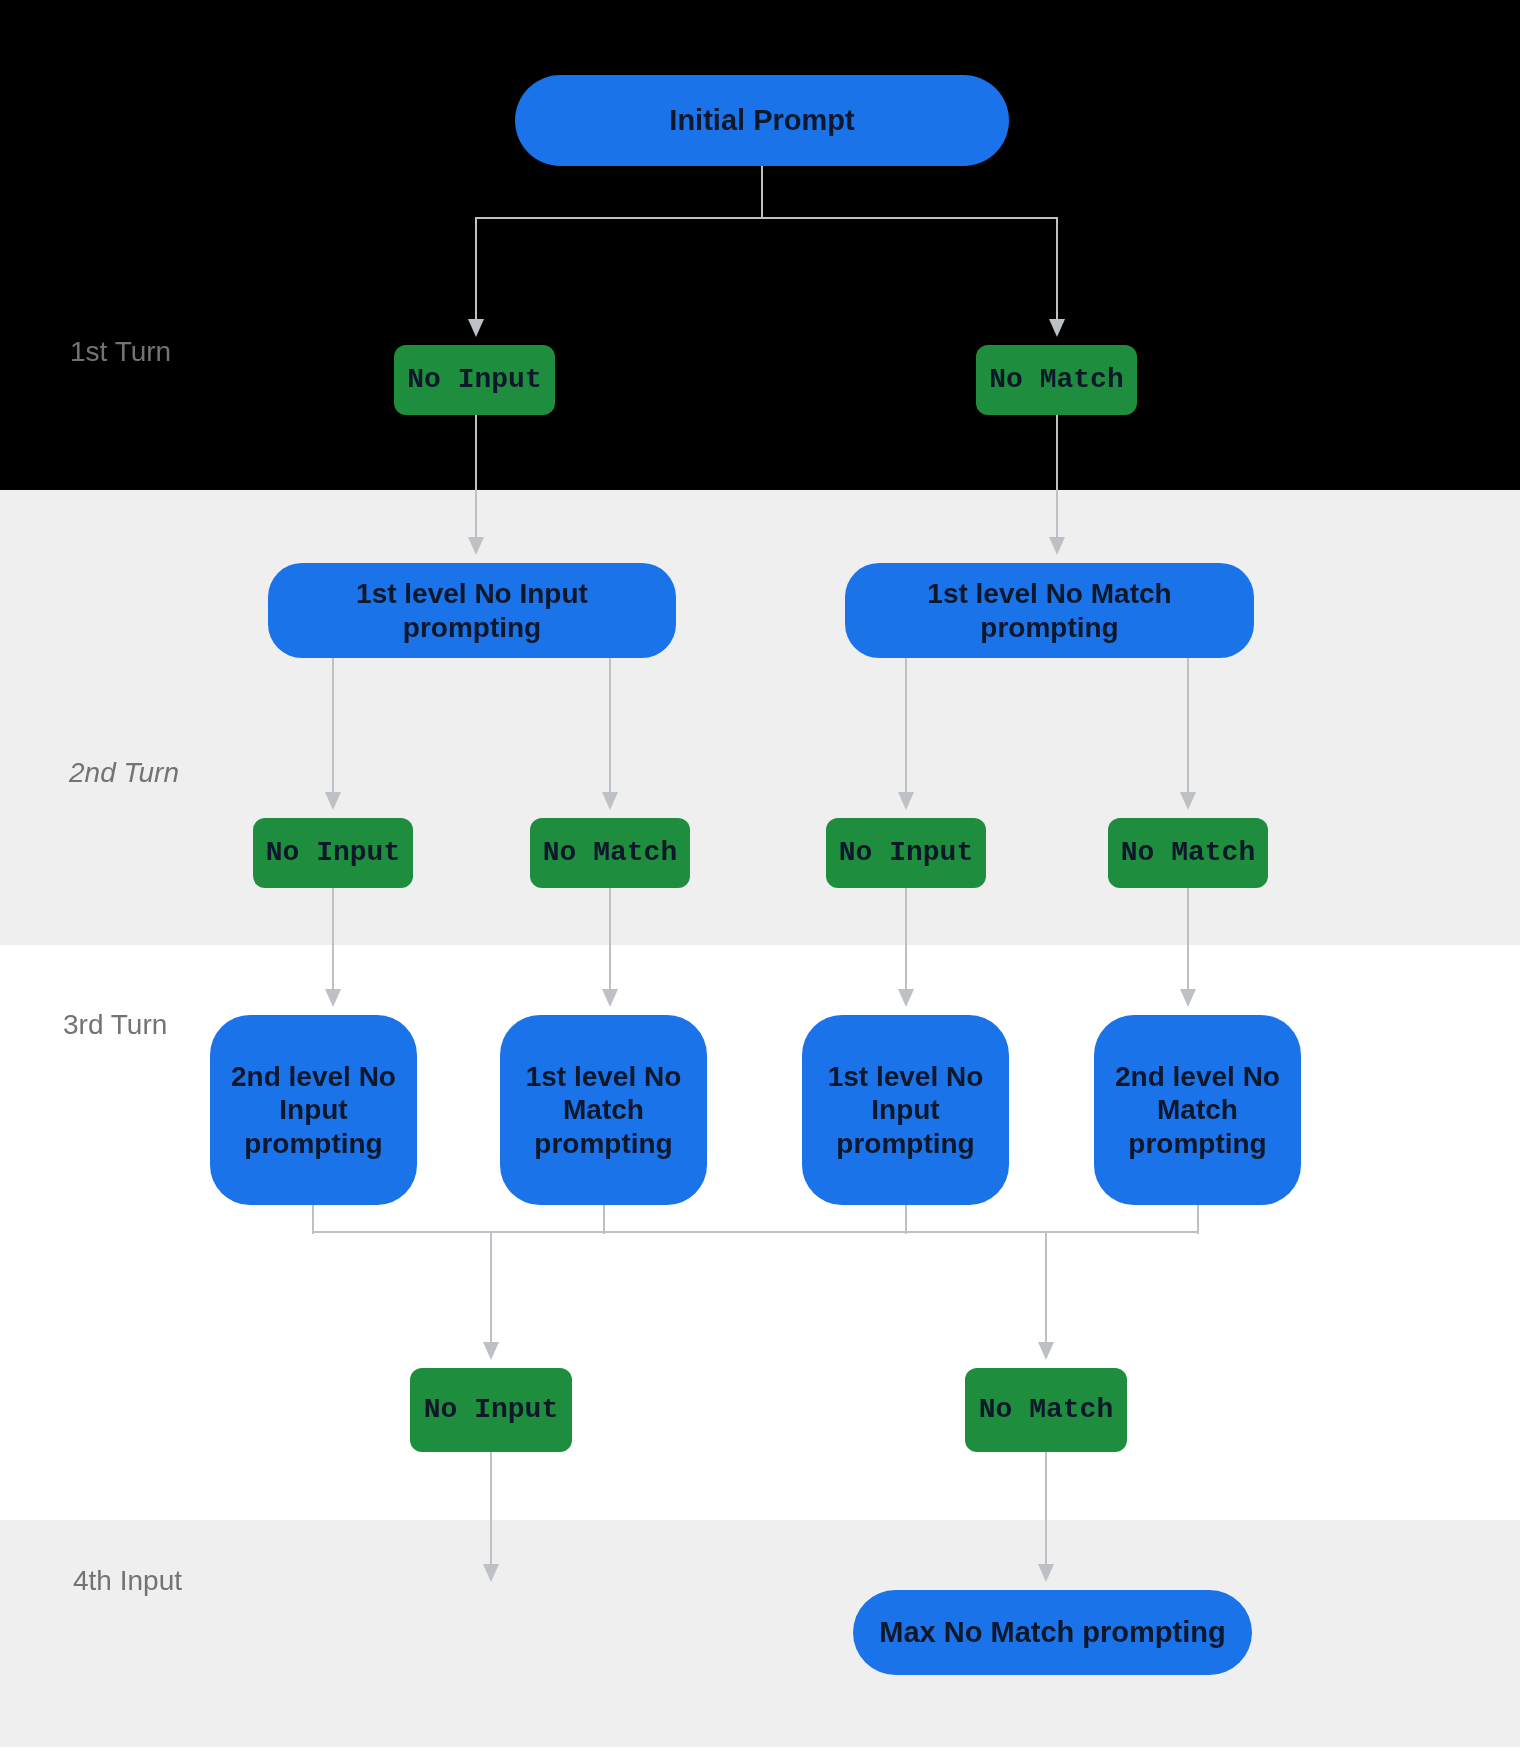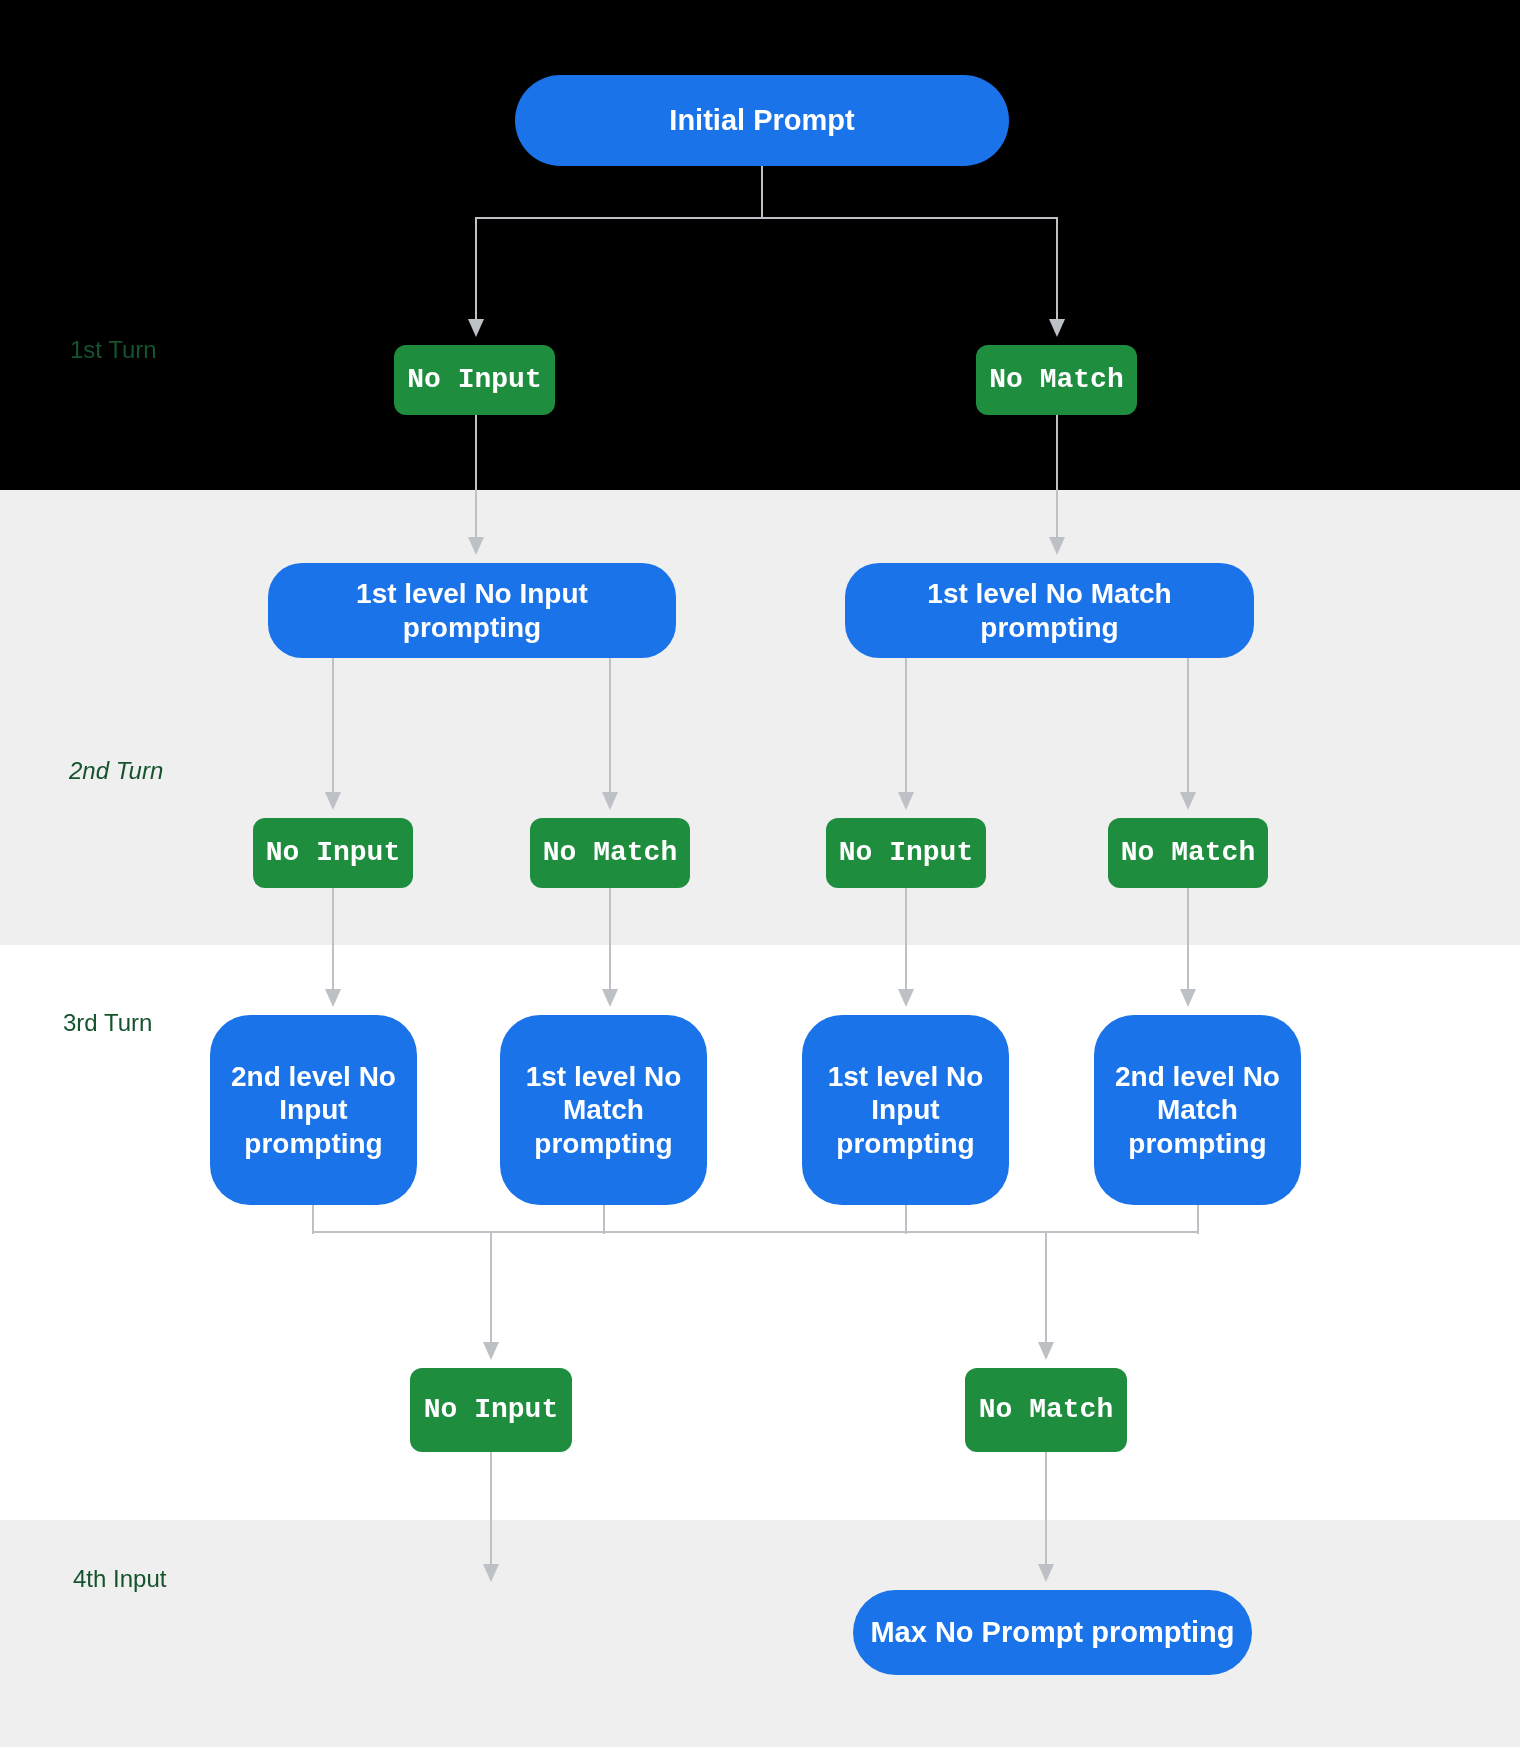--- a/index.html
+++ b/index.html
@@ -13,21 +13,21 @@
   }
   .section{position:absolute;left:0;width:1520px;}
   .sec-black{top:0;height:490px;background:#000000;}
   .sec-gray1{top:490px;height:455px;background:#EFEFEF;}
   .sec-white{top:945px;height:575px;background:#FFFFFF;}
   .sec-gray2{top:1520px;height:227px;background:#EFEFEF;}
   .node{
     position:absolute;
     display:flex;align-items:center;justify-content:center;
     text-align:center;
-    color:#ffffff;
+    color:#0f172a;
     font-weight:600;
     font-size:28px;
     line-height:1.2;
     box-sizing:border-box;
   }
   .green{background:#1E8E3E;border-radius:12px;font-family:Liberation Mono, monospace;}
   .blue{background:#1A73E8;border-radius:34px;}
   .blue-big{background:#1A73E8;border-radius:40px;padding:0 16px;}
   .pill{background:#1A73E8;border-radius:46px;font-size:29px;}
   .pad-wrap{padding:0 55px;}
@@ -35,22 +35,22 @@
   .vline{width:2px;}
   .hline{height:2px;}
   .arrow{
     position:absolute;width:0;height:0;
     border-left:8px solid transparent;
     border-right:8px solid transparent;
     border-top:18px solid #BDC1C6;
   }
   .turn-label{
     position:absolute;
-    font-size:24px;
-    color:#14532d;
+    font-size:28px;
+    color:#737373;
     white-space:nowrap;
   }
 </style>
 </head>
 <body>
 
 <div class="stage">
 
   <div class="section sec-black"></div>
   <div class="section sec-gray1"></div>
@@ -121,15 +121,15 @@
   <div class="node green" style="left:1108px;top:818px;width:160px;height:70px;">No Match</div>
 
   <div class="node blue-big" style="left:210px;top:1015px;width:207px;height:190px;">2nd level No Input prompting</div>
   <div class="node blue-big" style="left:500px;top:1015px;width:207px;height:190px;">1st level No Match prompting</div>
   <div class="node blue-big" style="left:802px;top:1015px;width:207px;height:190px;">1st level No Input prompting</div>
   <div class="node blue-big" style="left:1094px;top:1015px;width:207px;height:190px;">2nd level No Match prompting</div>
 
   <div class="node green" style="left:410px;top:1368px;width:162px;height:84px;">No Input</div>
   <div class="node green" style="left:965px;top:1368px;width:162px;height:84px;">No Match</div>
 
-  <div class="node pill" style="left:853px;top:1590px;width:399px;height:85px;">Max No Prompt prompting</div>
+  <div class="node pill" style="left:853px;top:1590px;width:399px;height:85px;">Max No Match prompting</div>
 
 </div>
 
 </body></html>

